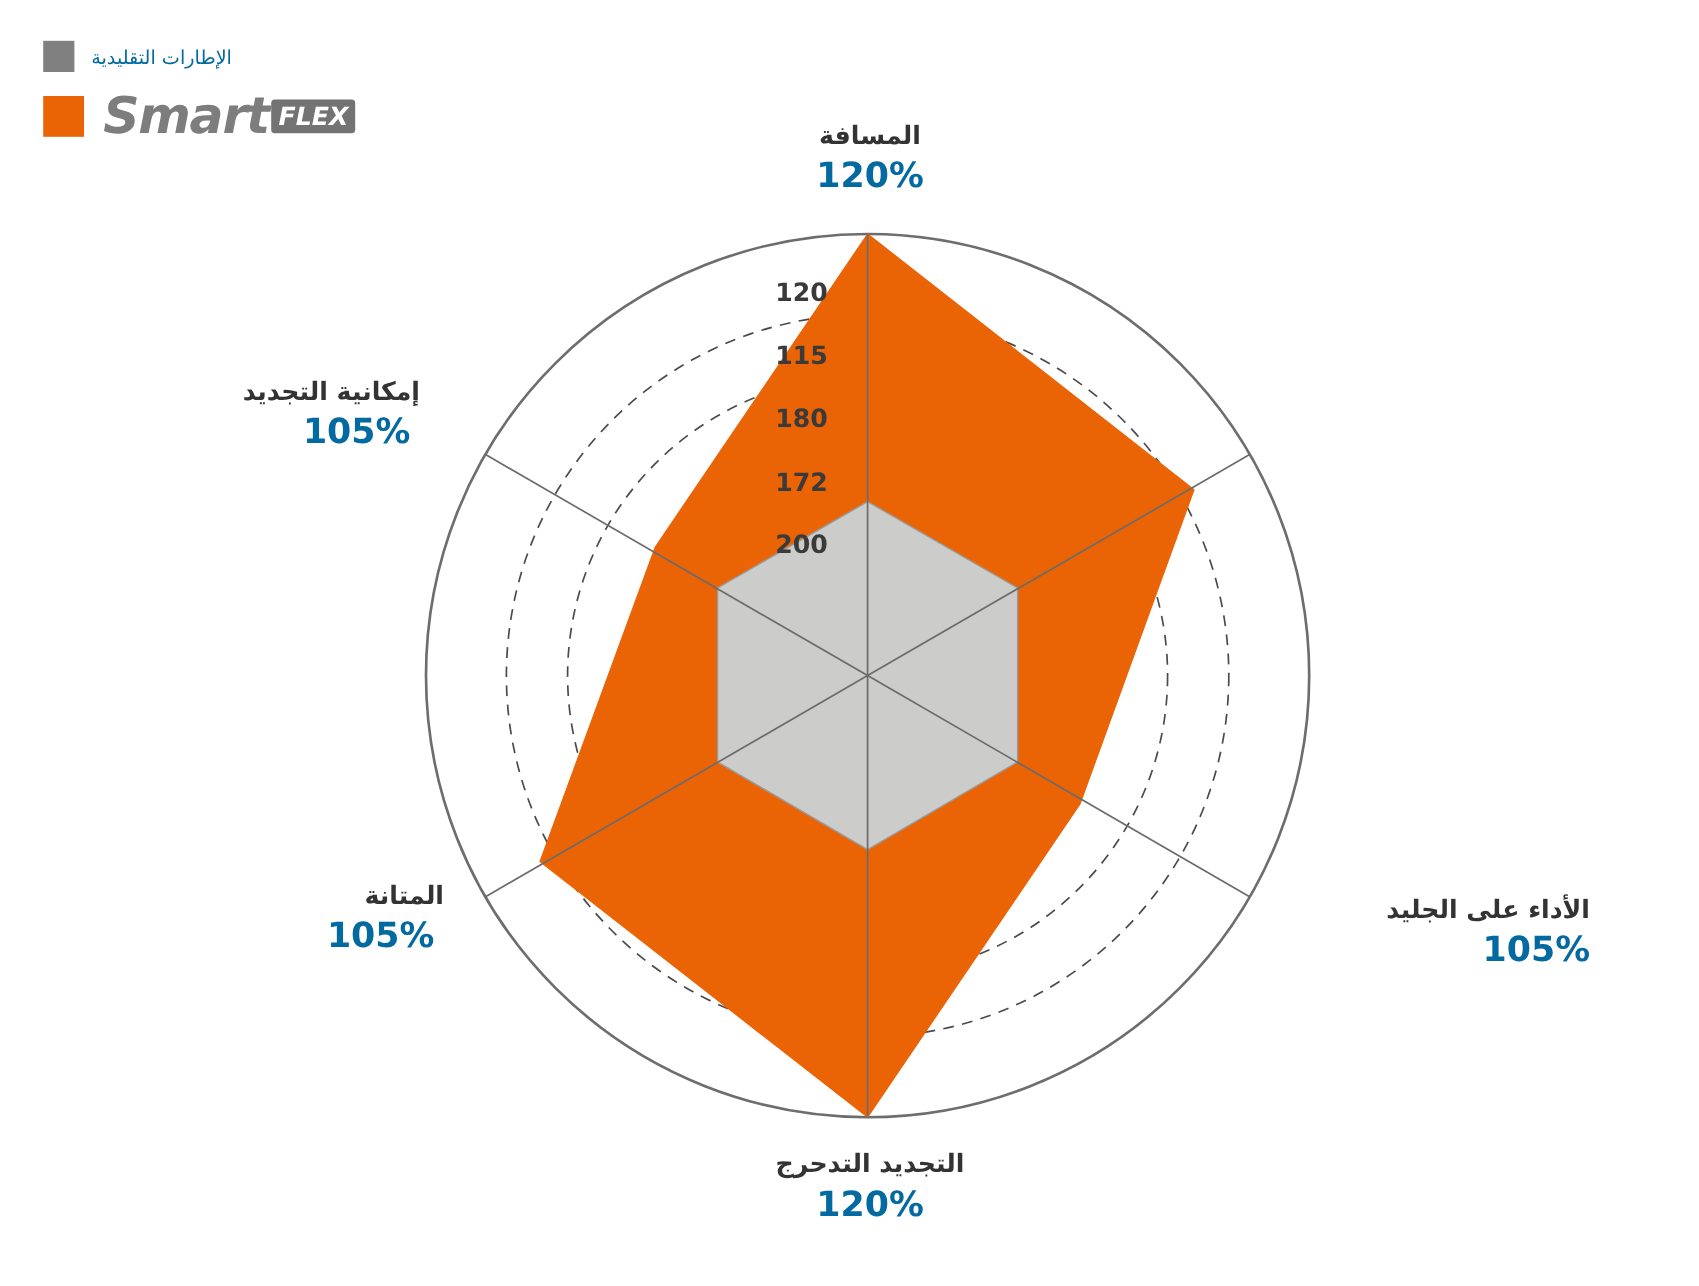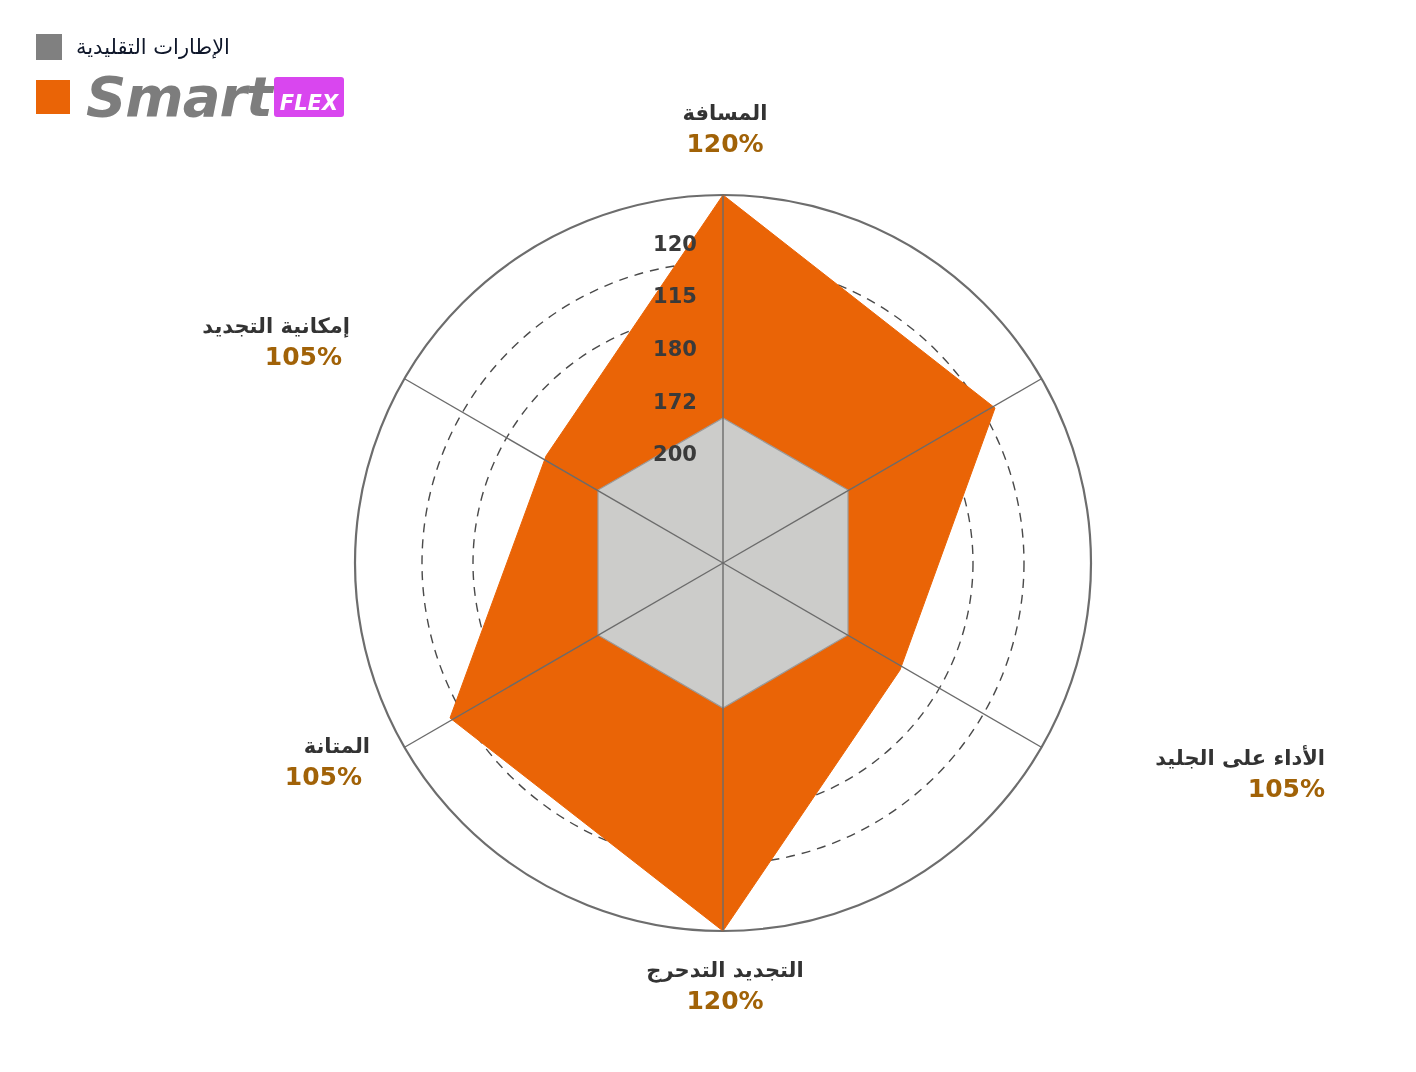--- a/index.html
+++ b/index.html
@@ -11,65 +11,65 @@
   }
   #stage{position:absolute;left:0;top:0;width:1416px;height:1072px;}
 
   
   .legend{position:absolute;left:36px;top:30px;}
   .legend-row{display:flex;align-items:center;height:34px;}
   .legend-swatch{width:26px;height:26px;flex:0 0 26px;}
   .legend-swatch.gray{background:#808080;}
   .legend-swatch.orange{background:#ea6406;}
   .legend-text{
-    margin-left:14px;font-size:21px;color:#0f172a;
+    margin-left:14px;font-size:16px;color:#0369a1;
     direction:rtl;white-space:nowrap;font-weight:400;
   }
   .legend-row.brand{height:54px;margin-top:6px;}
   .legend-row.brand .legend-swatch{width:34px;height:34px;flex:0 0 34px;}
   .brand-wordmark{
     margin-left:16px;display:flex;align-items:center;
     font-style:italic;font-weight:bold;color:#7d7d7d;
     letter-spacing:-1px;line-height:1;
   }
-  .bw-smart{font-size:56px;}
+  .bw-smart{font-size:42px;}
   .bw-flex{
-    font-size:21px;background:#d946ef;color:#ffffff;
-    padding:16px 6px 3px 6px;margin:0 6px 0 2px;border-radius:3px;
+    font-size:21px;background:#737373;color:#ffffff;
+    padding:4px 6px 3px 6px;margin:0 6px 0 2px;border-radius:3px;
     letter-spacing:0px;
   }
   .bw-al{font-size:46px;}
 
   
   #radar{position:absolute;left:0;top:0;}
 
   
   .axlabel{position:absolute;direction:rtl;text-align:center;}
   .axlabel .name{
     font-size:21px;font-weight:bold;color:#333333;
     white-space:nowrap;line-height:1.25;
   }
   .axlabel .val{
-    font-size:25px;font-weight:bold;color:#a16207;
+    font-size:29px;font-weight:bold;color:#0369a1;
     line-height:1.3;margin-top:2px;
   }
   .lbl-top{left:565px;top:100px;width:320px;}
   .lbl-upper-right{left:1075px;top:325px;width:250px;text-align:right;}
   .lbl-lower-right{left:1075px;top:745px;width:250px;text-align:right;}
   .lbl-bottom{left:565px;top:957px;width:320px;}
   .lbl-lower-left{left:120px;top:733px;width:250px;text-align:left;}
   .lbl-upper-left{left:100px;top:313px;width:250px;text-align:left;}
   .lbl-upper-left .name,.lbl-upper-left .val,
   .lbl-lower-left .name,.lbl-lower-left .val{text-align:right;}
   .lbl-upper-left .val,.lbl-lower-left .val{padding-right:8px;}
 
   
   .tick{
     position:absolute;font-size:21px;font-weight:bold;color:#3a3a3a;
-    text-align:center;width:58px;
+    text-align:left;width:58px;
   }
 </style>
 </head>
 <body>
 
 <div id="stage">
 
   <div class="legend">
 
     <div class="legend-row">

